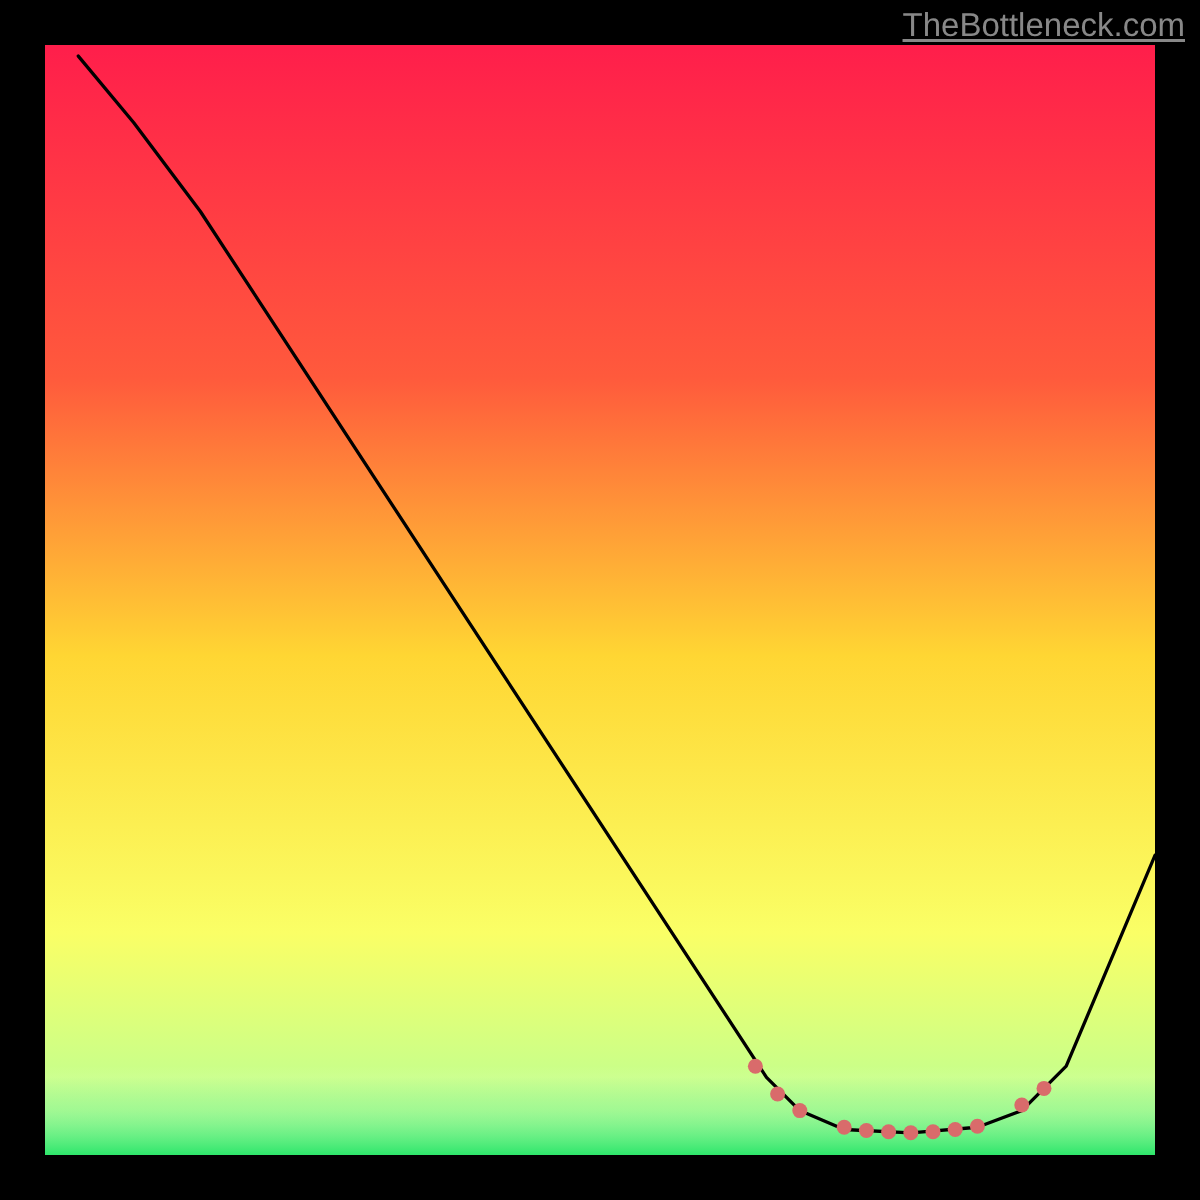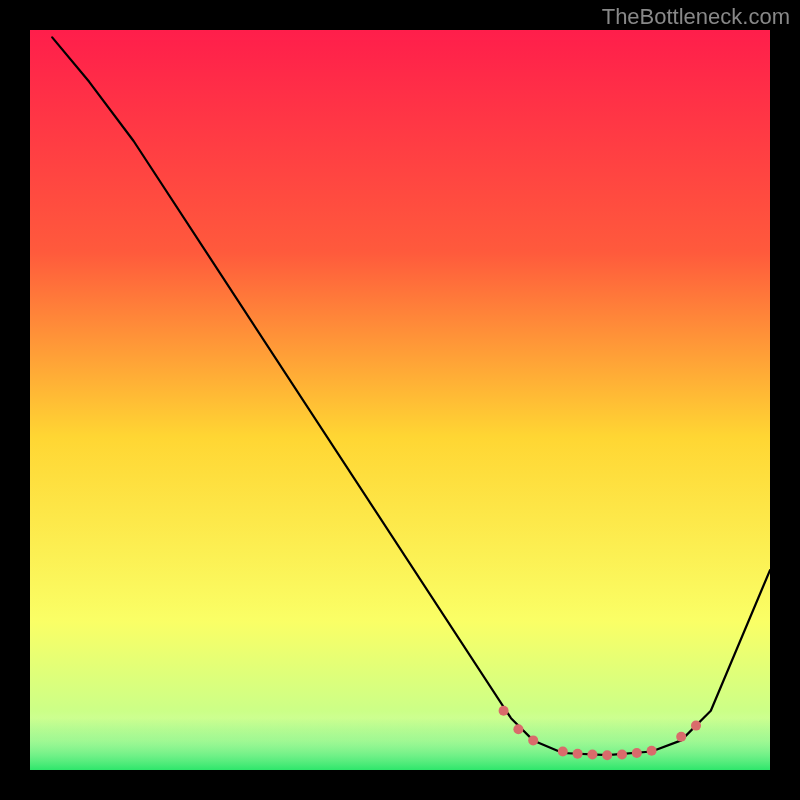--- a/index.html
+++ b/index.html
@@ -18,20 +18,21 @@
     position: relative;
   }
   .watermark {
     position: absolute;
     top: 4px;
     right: 10px;
     color: #888;
     font-size: 22px;
     font-family: Arial, sans-serif;
     z-index: 10;
+    text-decoration: underline;
   }
   .plot {
     position: absolute;
     left: 30px;
     top: 30px;
     width: 740px;
     height: 740px;
   }
   svg {
     display: block;

